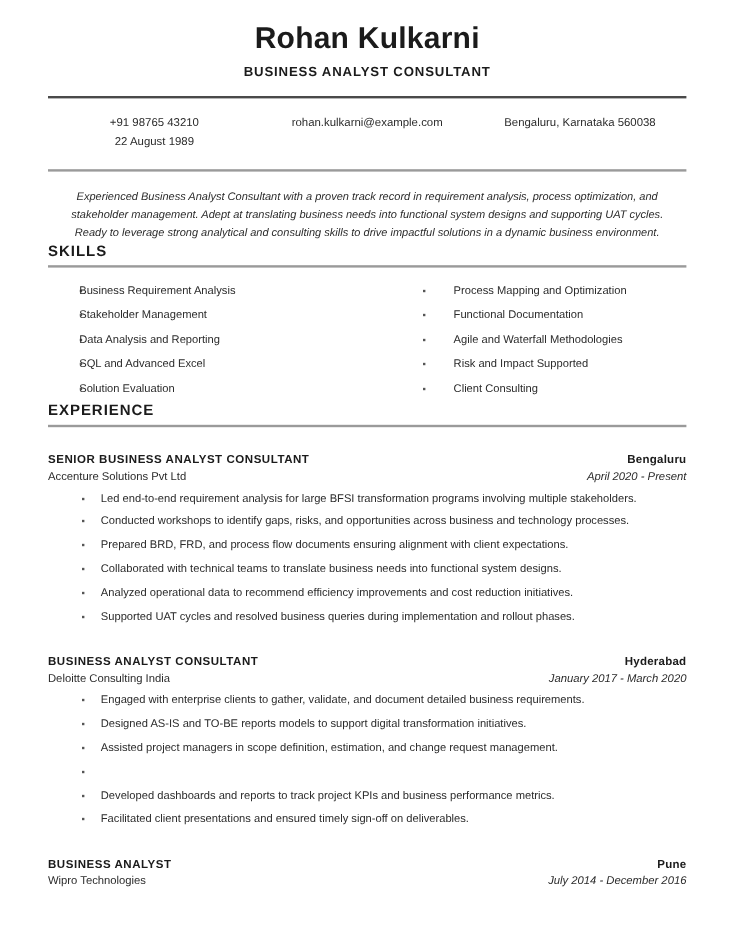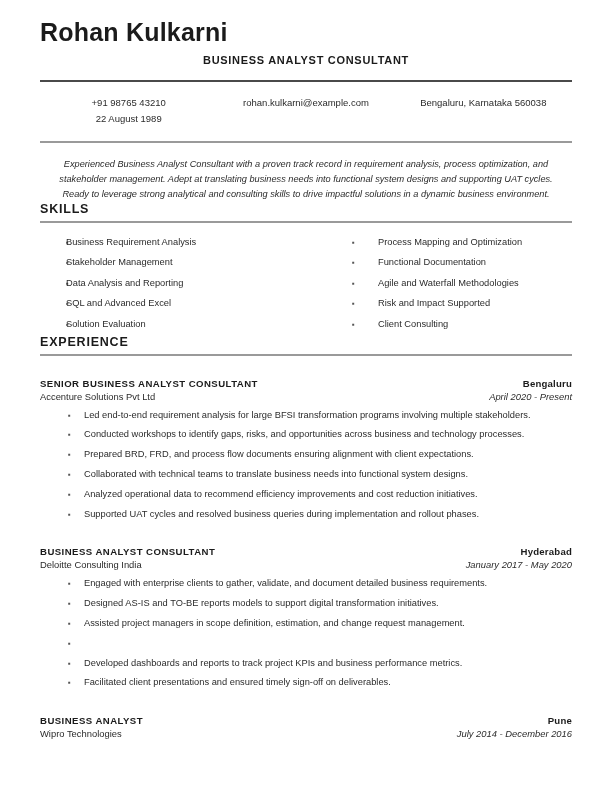--- a/index.html
+++ b/index.html
@@ -18,20 +18,21 @@
   .page {
     width: 612px;
     height: 792px;
     box-sizing: border-box;
     padding: 0 40px;
     position: relative;
   }
 
   
   .name {
+    text-align: center;
     font-size: 25px;
     font-weight: bold;
     letter-spacing: 0.2px;
     color: #1b1b1b;
     margin: 18px 0 0 0;
     line-height: 1.15;
   }
   .subtitle {
     text-align: center;
     font-size: 11px;
@@ -287,21 +288,21 @@
       </div>
     </div>
 
     <div class="job">
       <div class="job-row">
         <div class="job-title">BUSINESS ANALYST CONSULTANT</div>
         <div class="job-location">Hyderabad</div>
       </div>
       <div class="job-row">
         <div class="job-company">Deloitte Consulting India</div>
-        <div class="job-dates">January 2017 - May 2020</div>
+        <div class="job-dates">January 2017 - March 2020</div>
       </div>
       <div class="job-bullets">
         <div class="job-bullet">
           <span class="bullet-dot">▪</span>
           <span class="bullet-text">Engaged with enterprise clients to gather, validate, and document detailed business requirements.</span>
         </div>
         <div class="job-bullet">
           <span class="bullet-dot">▪</span>
           <span class="bullet-text">Designed AS-IS and TO-BE reports models to support digital transformation initiatives.</span>
         </div>

